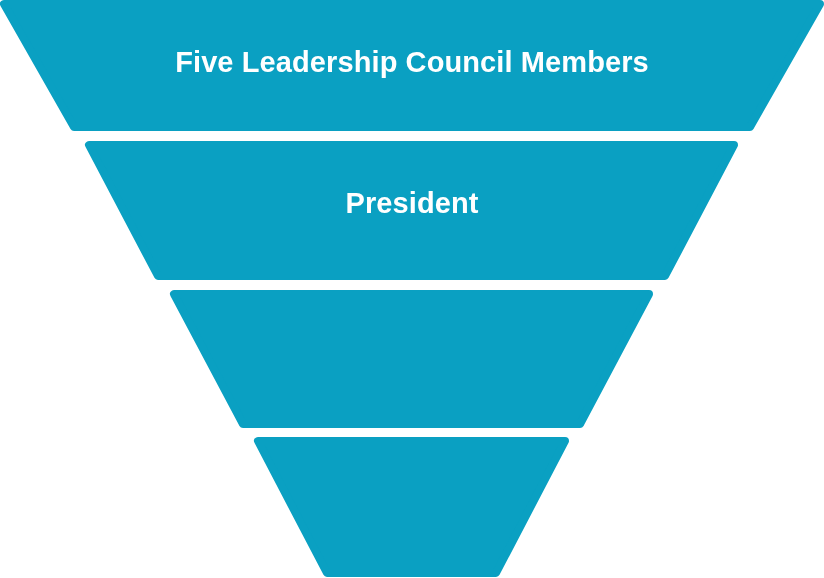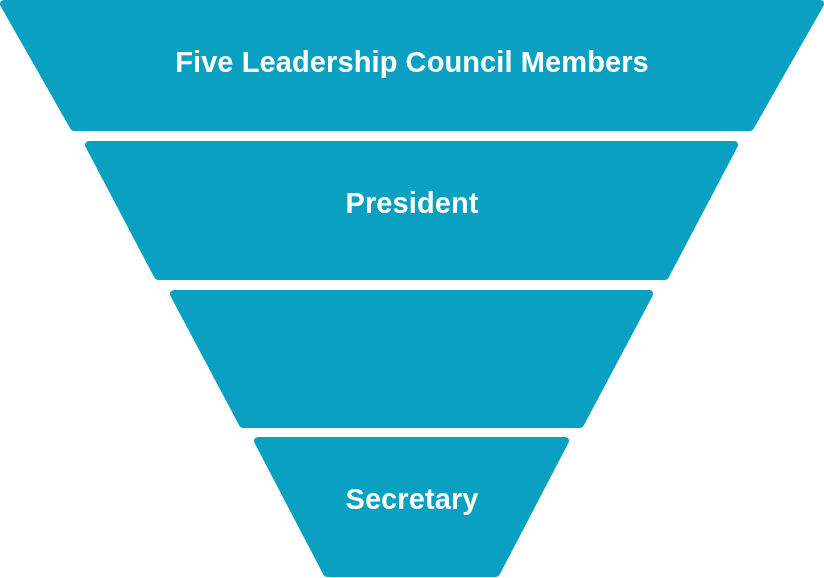--- a/index.html
+++ b/index.html
@@ -50,14 +50,13 @@
 <div class="funnel">
   <svg width="824" height="578" viewBox="0 0 824 578">
     <polygon class="seg-shape" points="4,4 820,4 750,127 74,127"></polygon>
     <polygon class="seg-shape" points="89,145 734,145 665,276 158,276"></polygon>
     <polygon class="seg-shape" points="174,294 649,294 580,424 243,424"></polygon>
     <polygon class="seg-shape" points="258,441 565,441 496,573 327,573"></polygon>
   </svg>
 
   <div class="seg-label" style="top:45px;">Five Leadership Council Members</div>
   <div class="seg-label" style="top:186px;">President</div>
-  <div class="seg-label" style="top:482px;">Secretary</div>
 </div>
 
 </body></html>

